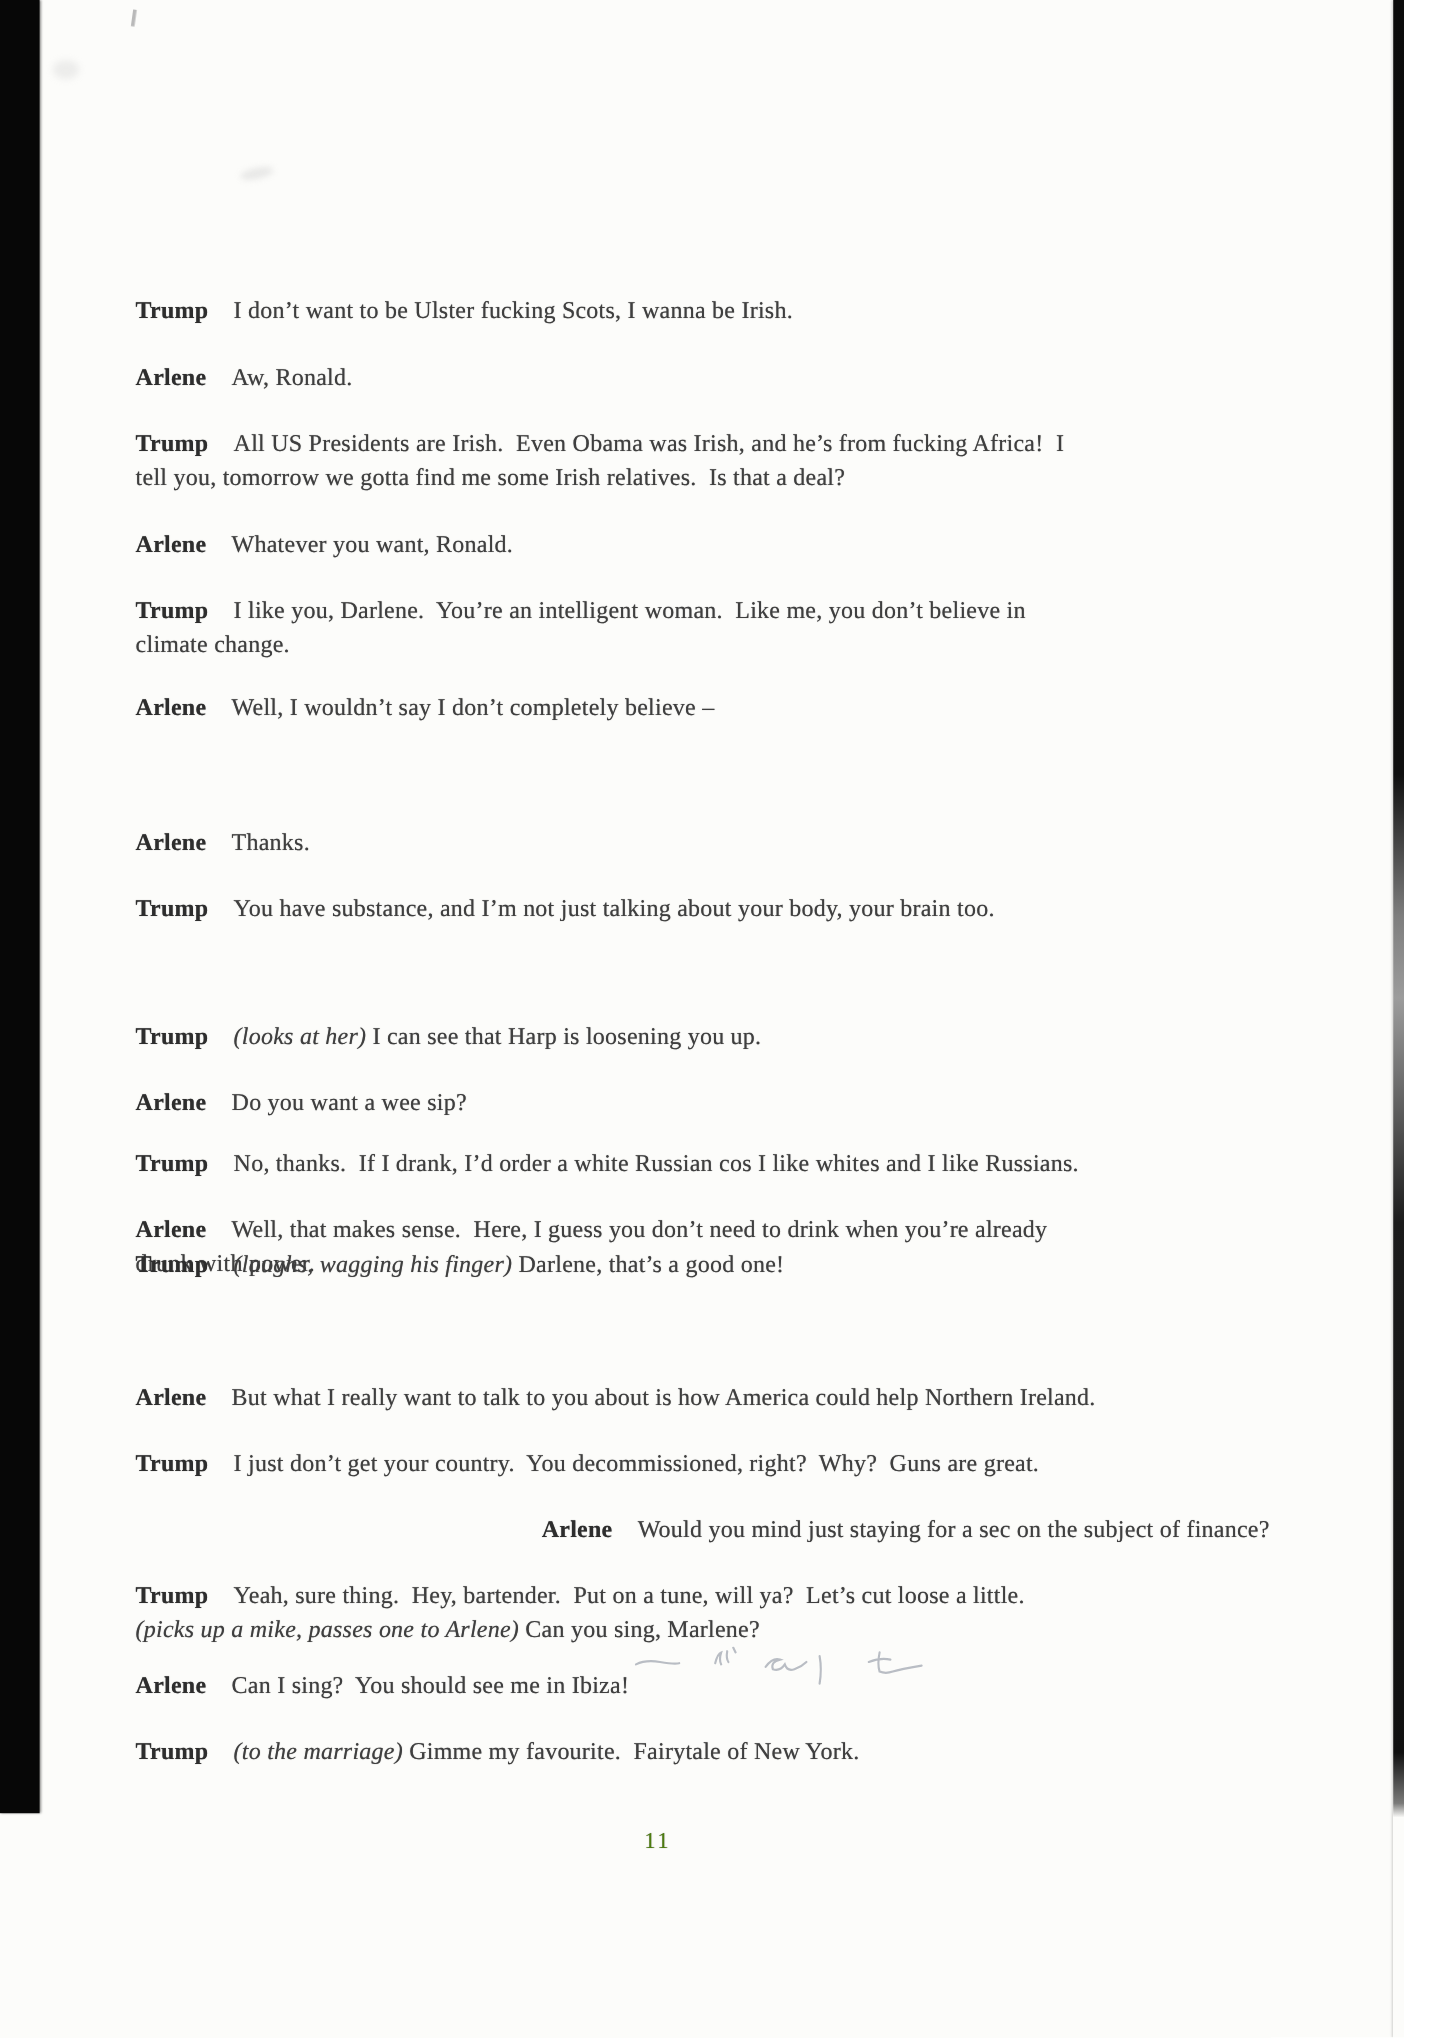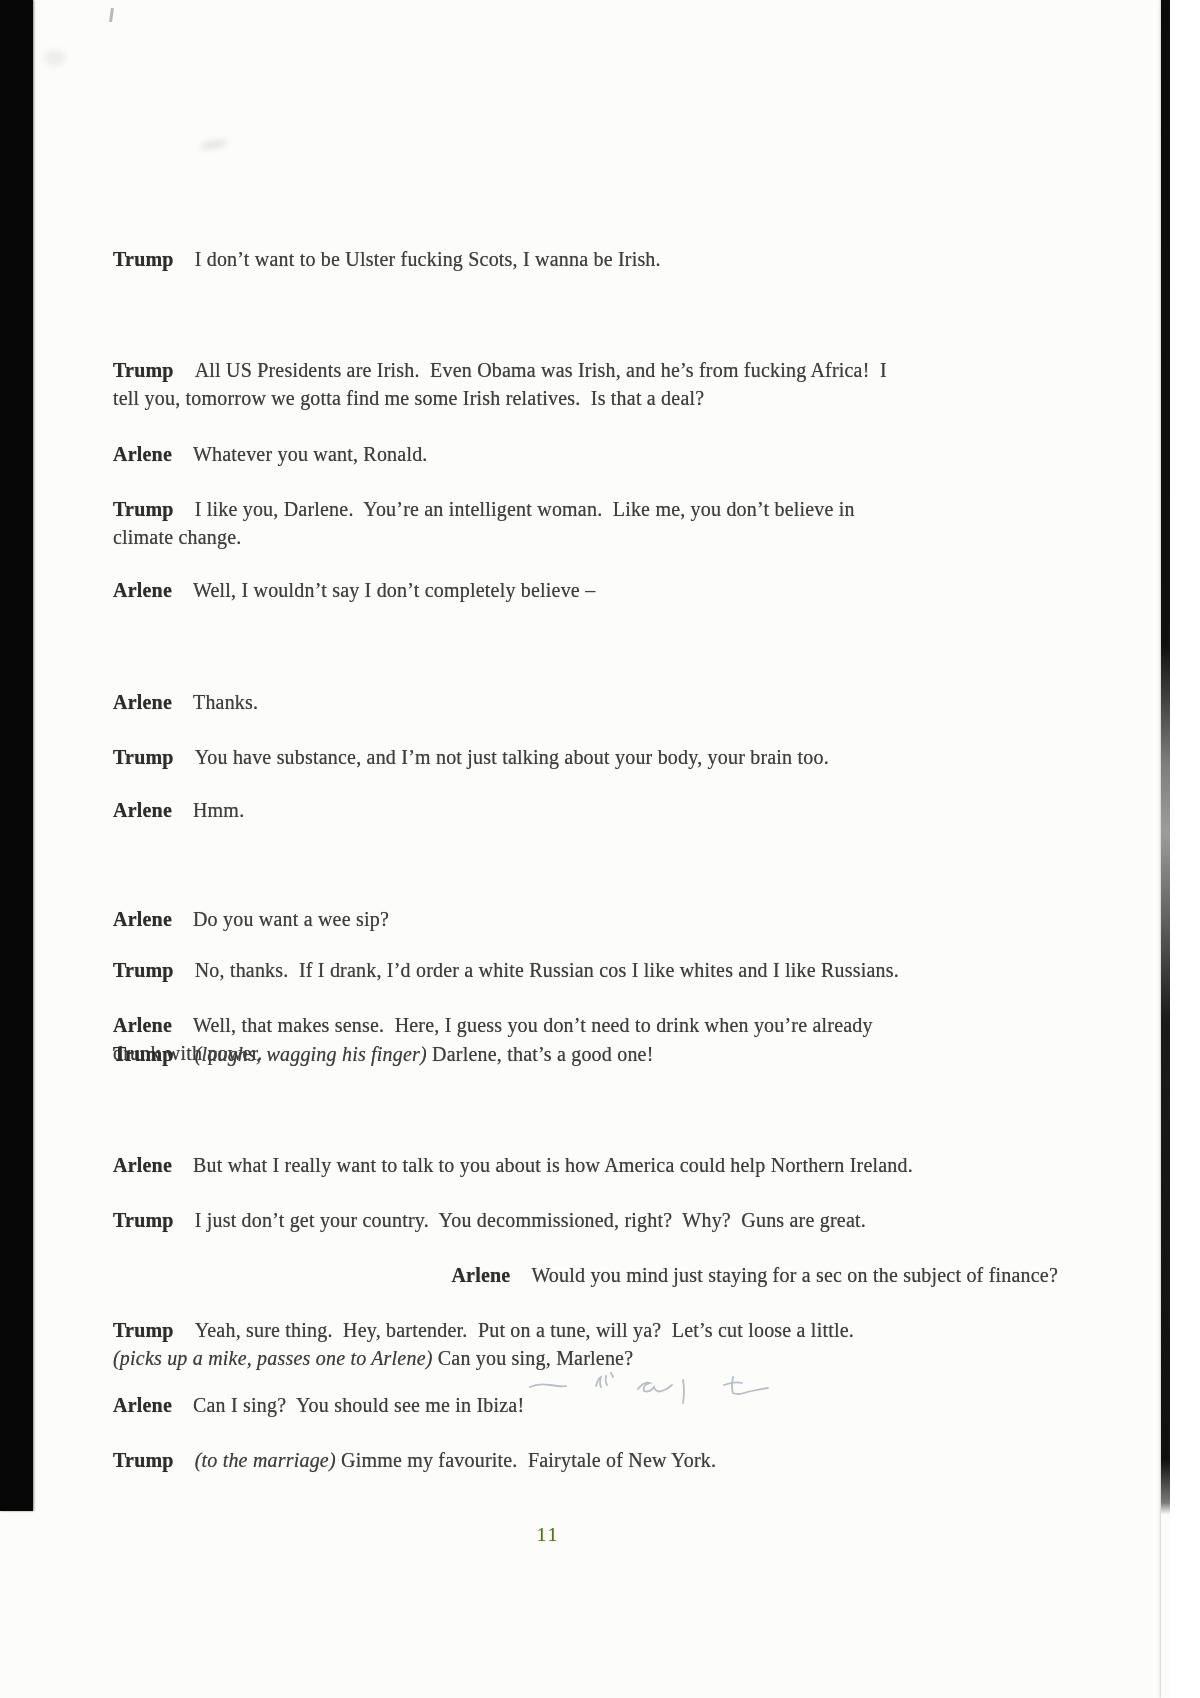--- a/index.html
+++ b/index.html
@@ -55,27 +55,28 @@
 
   <div class="scan-bar-left"></div>
   <div class="scan-line-right"></div>
 
   <div class="tick-mark"></div>
   <div class="smudge-a"></div>
   <div class="smudge-b"></div>
 
   <div class="dialogue">
       <p class="speech" style="top: 245px;"><span class="speaker">Trump</span><span class="seg-normal">I don’t want to be Ulster fucking Scots, I wanna be Irish.</span></p>
+      <p class="speech" style="top: 301px;"><span class="speaker">Arlene</span><span class="seg-normal">Aw, Ronald.</span></p>
       <p class="speech" style="top: 356px;"><span class="speaker">Trump</span><span class="seg-normal">All US Presidents are Irish.&nbsp; Even Obama was Irish, and he’s from fucking Africa!&nbsp; I</span><br><span class="seg-normal">tell you, tomorrow we gotta find me some Irish relatives.&nbsp; Is that a deal?</span></p>
       <p class="speech" style="top: 440px;"><span class="speaker">Arlene</span><span class="seg-normal">Whatever you want, Ronald.</span></p>
       <p class="speech" style="top: 495px;"><span class="speaker">Trump</span><span class="seg-normal">I like you, Darlene.&nbsp; You’re an intelligent woman.&nbsp; Like me, you don’t believe in</span><br><span class="seg-normal">climate change.</span></p>
       <p class="speech" style="top: 576px;"><span class="speaker">Arlene</span><span class="seg-normal">Well, I wouldn’t say I don’t completely believe –</span></p>
       <p class="speech" style="top: 688px;"><span class="speaker">Arlene</span><span class="seg-normal">Thanks.</span></p>
       <p class="speech" style="top: 743px;"><span class="speaker">Trump</span><span class="seg-normal">You have substance, and I’m not just talking about your body, your brain too.</span></p>
-      <p class="speech" style="top: 796px;"><span class="speaker">Arlene</span><span class="seg-normal">Hmm.</span></p>
+      <p class="speech" style="top: 850px;"><span class="speaker">Trump</span><span class="seg-italic">(looks at her)</span><span class="seg-normal"> I can see that Harp is loosening you up.</span></p>
       <p class="speech" style="top: 905px;"><span class="speaker">Arlene</span><span class="seg-normal">Do you want a wee sip?</span></p>
       <p class="speech" style="top: 956px;"><span class="speaker">Trump</span><span class="seg-normal">No, thanks.&nbsp; If I drank, I’d order a white Russian cos I like whites and I like Russians.</span></p>
       <p class="speech" style="top: 1011px;"><span class="speaker">Arlene</span><span class="seg-normal">Well, that makes sense.&nbsp; Here, I guess you don’t need to drink when you’re already</span><br><span class="seg-normal">drunk with power.</span></p>
       <p class="speech" style="top: 1040px;"><span class="speaker">Trump</span><span class="seg-italic">(laughs, wagging his finger)</span><span class="seg-normal"> Darlene, that’s a good one!</span></p>
       <p class="speech" style="top: 1151px;"><span class="speaker">Arlene</span><span class="seg-normal">But what I really want to talk to you about is how America could help Northern Ireland.</span></p>
       <p class="speech" style="top: 1206px;"><span class="speaker">Trump</span><span class="seg-normal">I just don’t get your country.&nbsp; You decommissioned, right?&nbsp; Why?&nbsp; Guns are great.</span></p>
       <p class="speech" style="top: 1261px; text-align: right;"><span class="speaker">Arlene</span><span class="seg-normal">Would you mind just staying for a sec on the subject of finance?</span></p>
       <p class="speech" style="top: 1316px;"><span class="speaker">Trump</span><span class="seg-normal">Yeah, sure thing.&nbsp; Hey, bartender.&nbsp; Put on a tune, will ya?&nbsp; Let’s cut loose a little.</span><br><span class="seg-italic">(picks up a mike, passes one to Arlene)</span><span class="seg-normal"> Can you sing, Marlene?</span></p>
       <p class="speech" style="top: 1391px;"><span class="speaker">Arlene</span><span class="seg-normal">Can I sing?&nbsp; You should see me in Ibiza!</span></p>
       <p class="speech" style="top: 1446px;"><span class="speaker">Trump</span><span class="seg-italic">(to the marriage)</span><span class="seg-normal"> Gimme my favourite.&nbsp; Fairytale of New York.</span></p>

